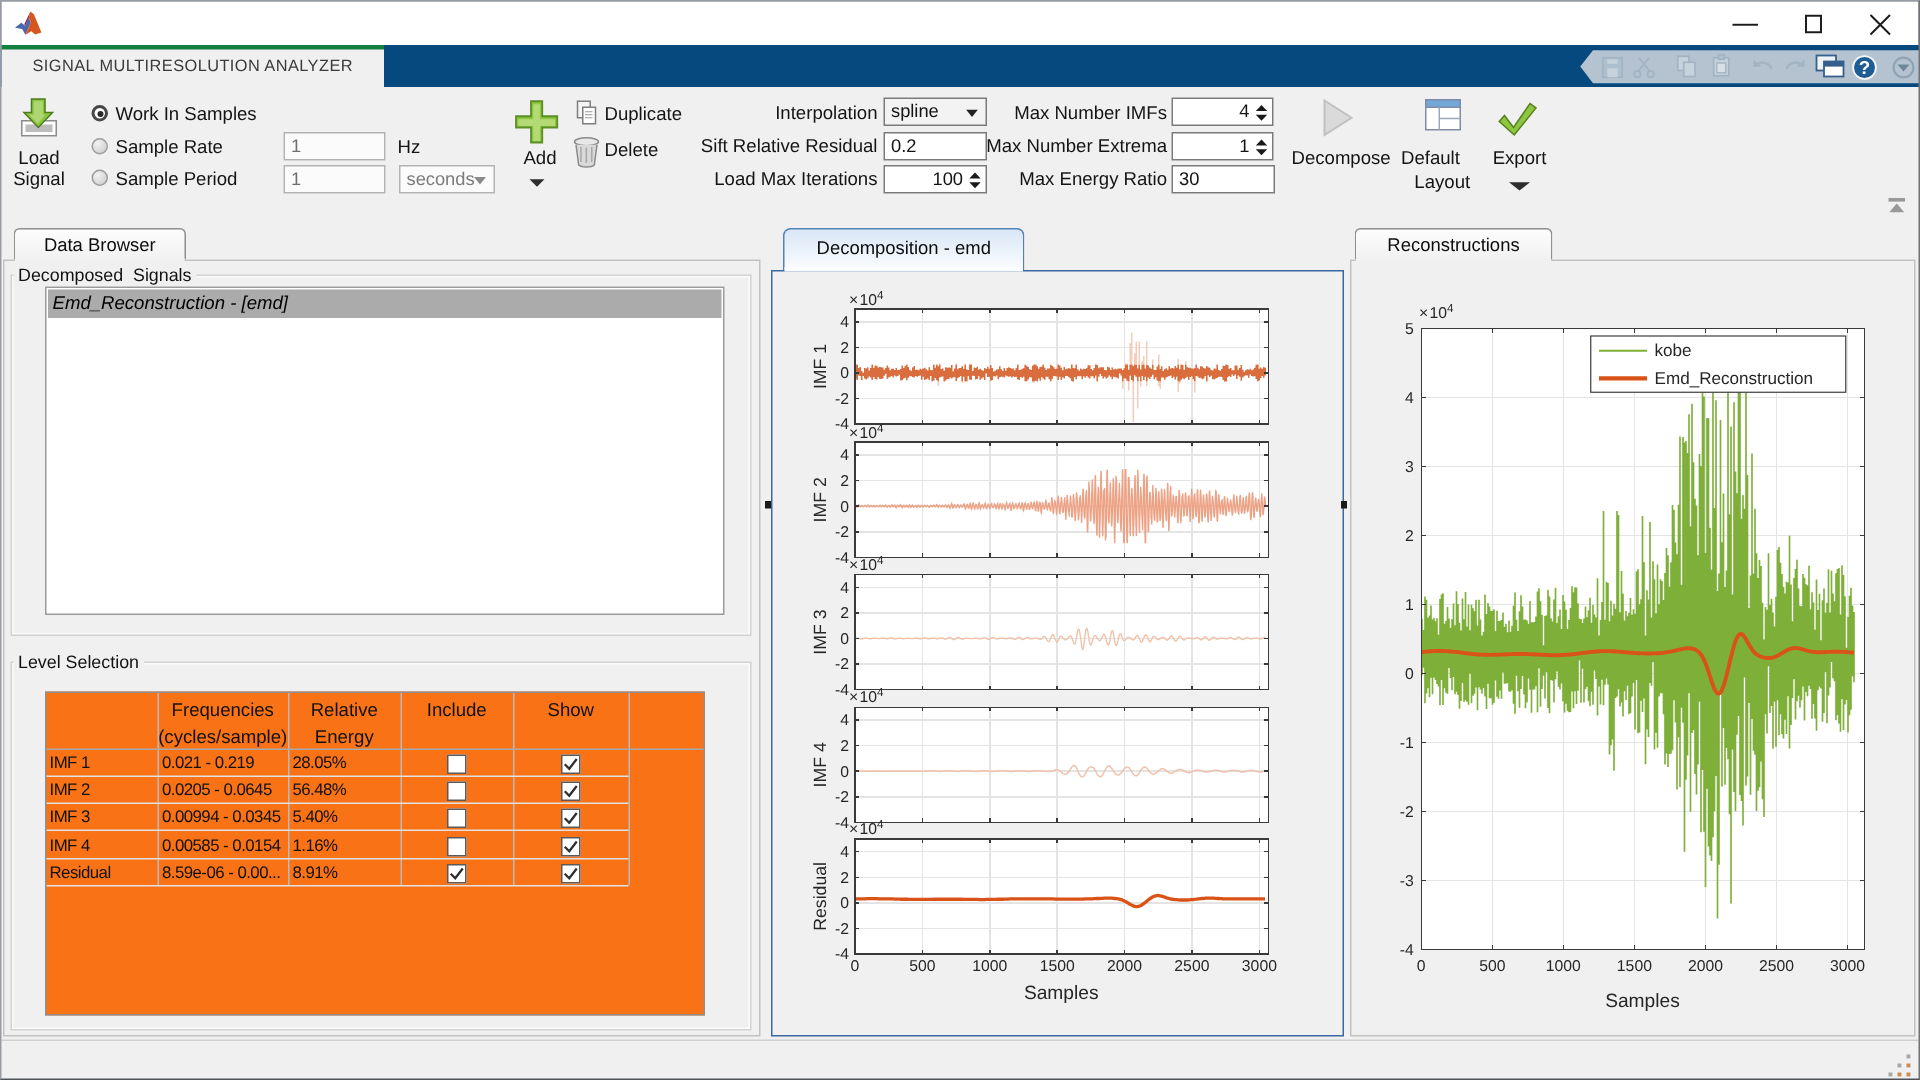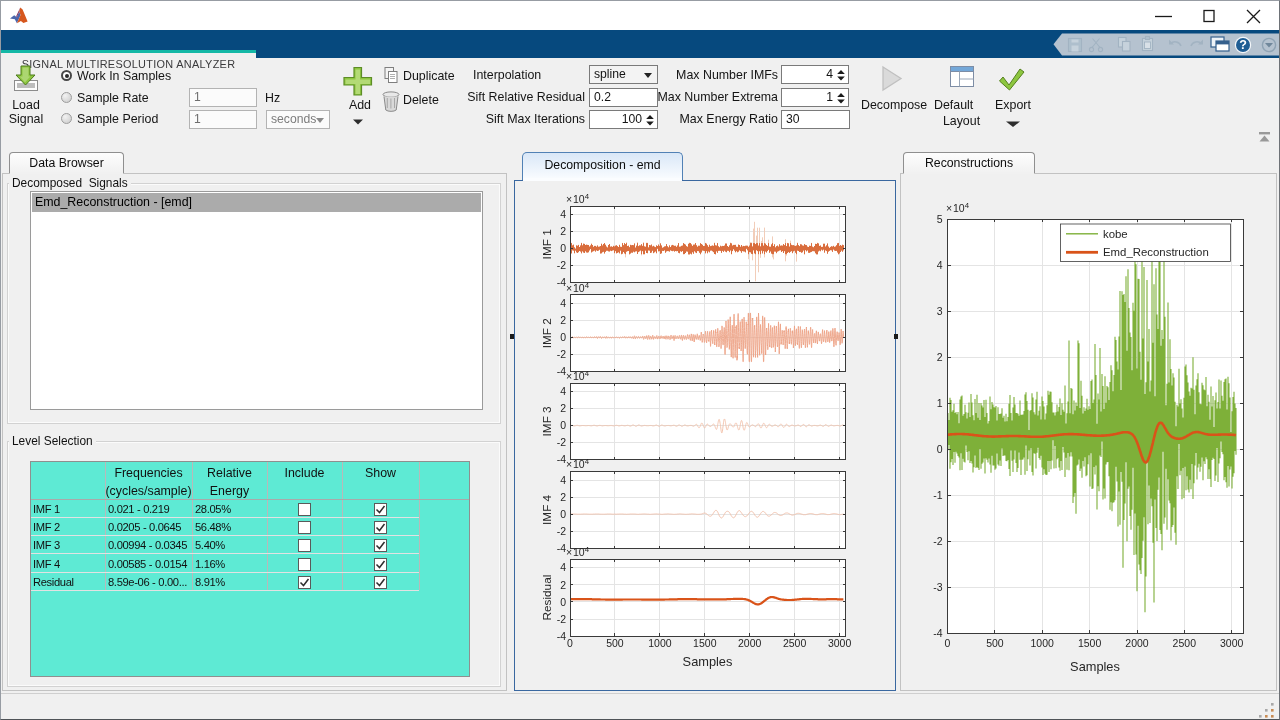--- a/index.html
+++ b/index.html
@@ -3,21 +3,21 @@
 <style>
 *{margin:0;padding:0;box-sizing:border-box;}
 body{width:1280px;height:720px;overflow:hidden;font-family:"Liberation Sans",sans-serif;background:#f0f0f0;}
 #win{position:absolute;left:0;top:0;width:1280px;height:720px;background:#f0f0f0;}
 .abs{position:absolute;}
 
 #titlebar{left:0;top:0;width:1280px;height:30px;background:#ffffff;border-top:1px solid #959aa1;border-left:1px solid #959aa1;border-right:1px solid #74787e;}
 #title{left:33px;top:0;height:30px;line-height:31px;font-size:12.6px;color:#0d0d0d;}
 
 #tabstrip{left:0;top:30px;width:1280px;height:28px;background:#06497e;}
-#ribbontab{left:1px;top:30px;width:255px;height:28px;background:#f0f0f0;border-top:3px solid #14b8a6;margin-top:20px;}
+#ribbontab{left:1px;top:30px;width:255px;height:28px;background:#f0f0f0;border-top:3px solid #15803d;}
 #ribbontab span{position:absolute;left:0;right:0;top:5px;text-align:center;font-size:10.9px;letter-spacing:.3px;color:#3a3a3c;}
 
 #toolstrip{left:1px;top:58px;width:1278px;height:92px;background:#eeeeee;border-bottom:1px solid #999;}
 .sep{position:absolute;top:3px;width:1px;height:85px;background:#d9d9d9;}
 .slabel{position:absolute;bottom:2px;font-size:11px;color:#6f6f6f;text-align:center;white-space:nowrap;}
 .tslab{position:absolute;font-size:12.4px;color:#141414;white-space:nowrap;}
 .field{position:absolute;height:19px;background:#fff;border:1px solid #7a7a7a;font-size:12.2px;color:#141414;line-height:17px;padding:0 4px;}
 .dfield{background:#fbfbfb;border-color:#b3b3b3;color:#6e6e6e;}
 .rtxt{text-align:right;}
 .radio{position:absolute;width:11px;height:11px;border-radius:50%;}
@@ -25,24 +25,24 @@
 .radio.on::after{content:"";position:absolute;left:1.5px;top:1.5px;width:4px;height:4px;border-radius:50%;background:#2a2a2a;}
 .radio.off{border:1px solid #9c9c9c;background:radial-gradient(circle at 35% 30%,#f2f2f2,#c9c9c9);}
 
 .ptab{position:absolute;height:21px;background:linear-gradient(#fdfdfd,#f1f1f1);border:1px solid #8f8f8f;border-bottom:none;border-radius:4px 4px 0 0;font-size:12.3px;color:#0d0d0d;text-align:center;}
 #midtab{background:linear-gradient(#d9e7f7,#fbfdff);border:1px solid #5181b5;border-bottom:none;border-radius:5px 5px 0 0;}
 .panelborder{position:absolute;border:1px solid #c2c2c2;background:#f0f0f0;}
 
 .group{position:absolute;border:1px solid #d2d2d2;box-shadow:inset 0 0 0 1px rgba(255,255,255,.75);}
 .glabel{position:absolute;background:#f0f0f0;padding:0 3px;font-size:11.9px;color:#111;white-space:nowrap;}
 
-#listbox{left:30px;top:191px;width:453px;height:219px;background:#fff;border:1px solid #9a9a9a;}
+#listbox{left:30px;top:191px;width:453px;height:219px;background:#fff;border:1px solid #9a9a9a;font-style:italic;}
 #listsel{position:absolute;left:1px;right:1px;top:1px;height:19px;background:#ababab;font-size:12.4px;color:#000;line-height:19px;padding-left:3px;}
 
-#tablebox{left:30px;top:461px;width:440px;height:216px;background:#5eead4;border:1px solid #8f8f8f;}
+#tablebox{left:30px;top:461px;width:440px;height:216px;background:#f97316;border:1px solid #8f8f8f;}
 .cline{position:absolute;top:0;width:1px;background:#c8c8c8;}
 .rline{position:absolute;left:0;width:388px;height:1px;background:#e2e2e2;}
 .hdr{position:absolute;font-size:12.4px;color:#111;text-align:center;}
 .cell{position:absolute;font-size:11.2px;letter-spacing:-0.35px;color:#111;white-space:nowrap;padding-top:1px;}
 .cb{position:absolute;width:13px;height:13px;border:1px solid #5a5a5a;background:#fff;}
 
 #statusbar{left:1px;top:693px;width:1278px;height:26px;background:#f0f0f0;border-top:1px solid #cfcfcf;}
 #winframe{left:0;top:0;width:1280px;height:720px;border-left:1px solid #979ca3;border-right:1px solid #6e7277;border-bottom:1px solid #4f5357;border-top:1px solid #979ca3;pointer-events:none;z-index:50;}
 </style></head>
 <body>
@@ -146,23 +146,23 @@
 <div class="abs tslab" style="left:77px;top:112px">Sample Period</div>
 <div class="abs field dfield" style="left:189px;top:88px;width:68px">1</div>
 <div class="abs tslab" style="left:265px;top:91px">Hz</div>
 <div class="abs field dfield" style="left:189px;top:110px;width:68px">1</div>
 <div class="abs field dfield" style="left:266px;top:110px;width:64px;color:#7c7c7c">seconds<svg class="abs" style="right:4px;top:7px" width="9" height="6">
         <polygon points="0,0 8,0 4,5" fill="#8a8a8a"></polygon>
       </svg></div>
 <div class="abs tslab" style="left:344px;top:98px;width:27px;text-align:right">Add</div>
 <div class="abs tslab" style="left:403px;top:69px">Duplicate</div>
 <div class="abs tslab" style="left:403px;top:93px">Delete</div>
-<div class="abs tslab" style="left:473px;top:68px;width:112px;text-align:left">Interpolation</div>
+<div class="abs tslab" style="left:473px;top:68px;width:112px;text-align:right">Interpolation</div>
 <div class="abs tslab" style="left:455px;top:90px;width:130px;text-align:right">Sift Relative Residual</div>
-<div class="abs tslab" style="left:465px;top:112px;width:120px;text-align:right">Sift Max Iterations</div>
+<div class="abs tslab" style="left:465px;top:112px;width:120px;text-align:right">Load Max Iterations</div>
 <div class="abs field" style="left:589px;top:65px;width:69px;background:#f3f3f3">spline<svg class="abs" style="right:4px;top:7px" width="9" height="6">
         <polygon points="0,0 8,0 4,5" fill="#222"></polygon>
       </svg></div>
 <div class="abs field" style="left:589px;top:88px;width:69px">0.2</div>
 <div class="abs field rtxt" style="left:589px;top:110px;width:69px;padding-right:15px">100<svg class="abs" style="right:2px;top:3px" width="10" height="13">
         <polygon points="1.2,5 8.8,5 5,1" fill="#1a1a1a"></polygon>
         <polygon points="1.2,7.5 8.8,7.5 5,11.5" fill="#1a1a1a"></polygon>
       </svg></div>
 <div class="abs tslab" style="left:660px;top:68px;width:118px;text-align:right">Max Number IMFs</div>
 <div class="abs tslab" style="left:655px;top:90px;width:123px;text-align:right">Max Number Extrema</div>

